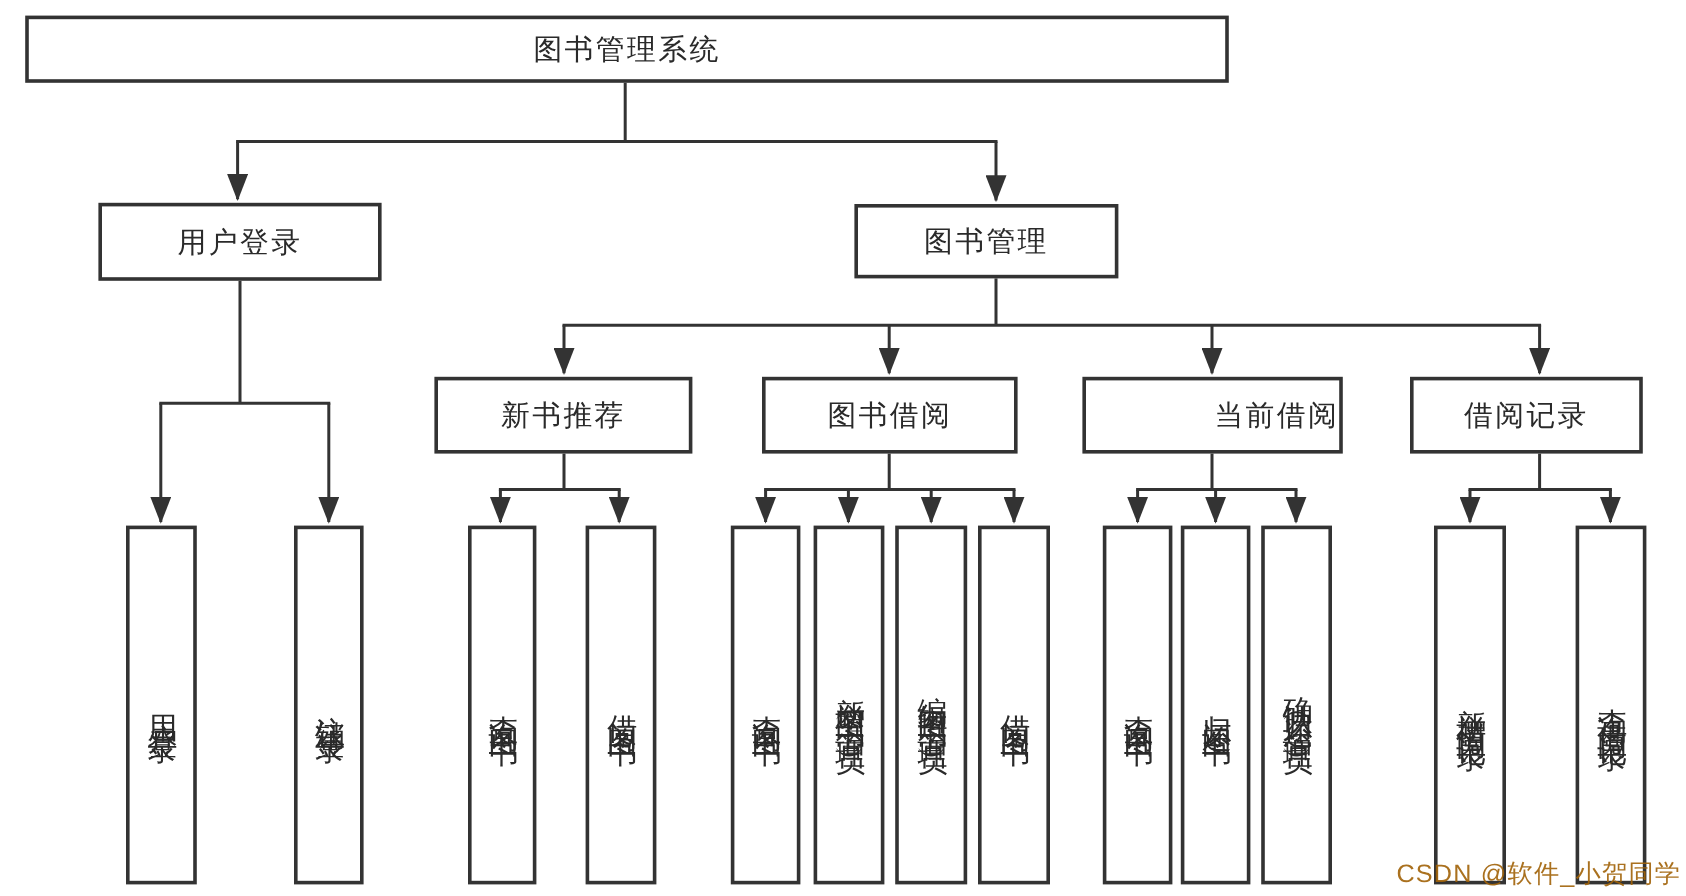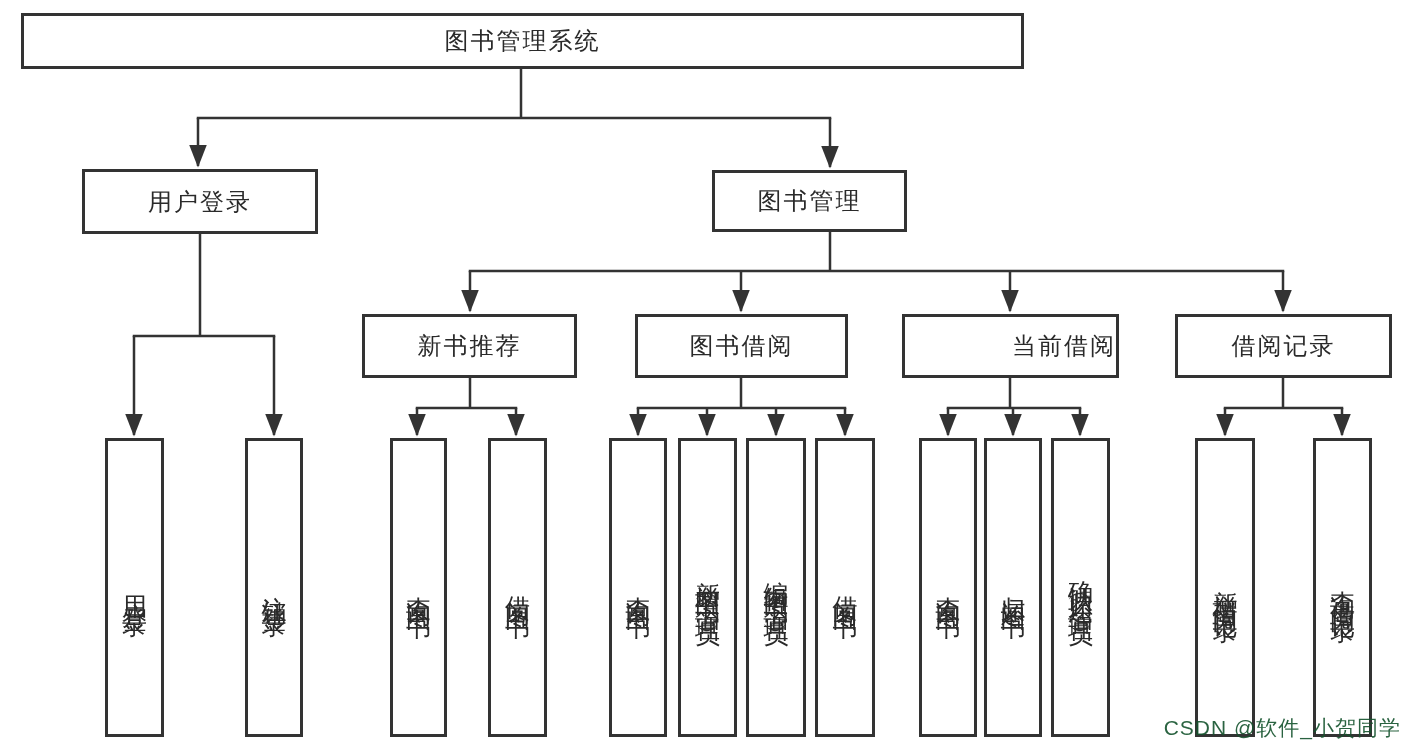--- a/index.html
+++ b/index.html
@@ -15,21 +15,21 @@
     position:absolute;box-sizing:border-box;border:3px solid #333333;background:#ffffff;
     display:flex;align-items:center;justify-content:center;z-index:2;color:#2a2a2a;
   }
   .h-box{font-size:24px;letter-spacing:2px;white-space:nowrap;}
   .v-box .v-text{
     writing-mode:vertical-rl;text-orientation:mixed;
     font-size:25px;line-height:1;letter-spacing:6px;color:#2a2a2a;
   }
   .watermark{
     position:absolute;right:4px;top:714px;z-index:3;
-    font-size:21px;letter-spacing:1px;color:#14532d;opacity:.9;white-space:nowrap;
+    font-size:21px;letter-spacing:1px;color:#a16207;opacity:.9;white-space:nowrap;
   }
 </style>
 </head>
 <body>
 
 <div class="stage">
 
   <svg class="connectors" width="1405" height="747" viewBox="0 0 1405 747">
     <defs>
       <marker id="arrowhead" markerWidth="9" markerHeight="7" refX="8.4" refY="3.5" orient="auto" markerUnits="strokeWidth">
@@ -71,34 +71,34 @@
     </g>
   </svg>
 
   <div class="box h-box" style="left:21px;top:13px;width:1003px;height:56px;">
     <span>图书管理系统</span>
   </div>
 
   <div class="box h-box" style="left:82px;top:169px;width:236px;height:65px;">
     <span>用户登录</span>
   </div>
-  <div class="box h-box" style="left:712px;top:170px;width:195px;height:62px;">
+  <div class="box h-box" style="left:712px;top:170px;width:220px;height:62px;">
     <span>图书管理</span>
   </div>
 
   <div class="box h-box" style="left:635px;top:314px;width:213px;height:64px;">
     <span>图书借阅</span>
   </div>
   <div class="box h-box" style="left:362px;top:314px;width:215px;height:64px;">
     <span>新书推荐</span>
   </div>
   <div class="box h-box" style="left:902px;top:314px;width:217px;height:64px;justify-content:flex-end;">
     <span>当前借阅</span>
   </div>
-  <div class="box h-box" style="left:1175px;top:314px;width:217px;height:64px;">
+  <div class="box h-box" style="left:1175px;top:314px;width:194px;height:64px;">
     <span>借阅记录</span>
   </div>
 
   <div class="box v-box" style="left:105px;top:438px;width:59px;height:299px;">
     <span class="v-text">用户登录</span>
   </div>
   <div class="box v-box" style="left:245px;top:438px;width:58px;height:299px;">
     <span class="v-text">注销登录</span>
   </div>
 

